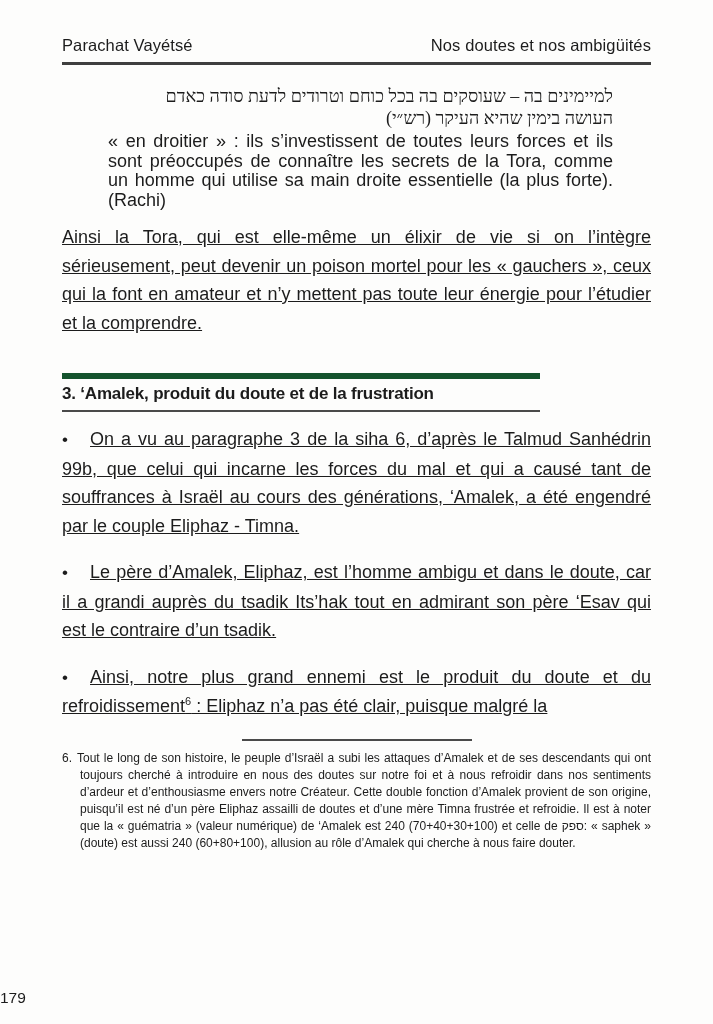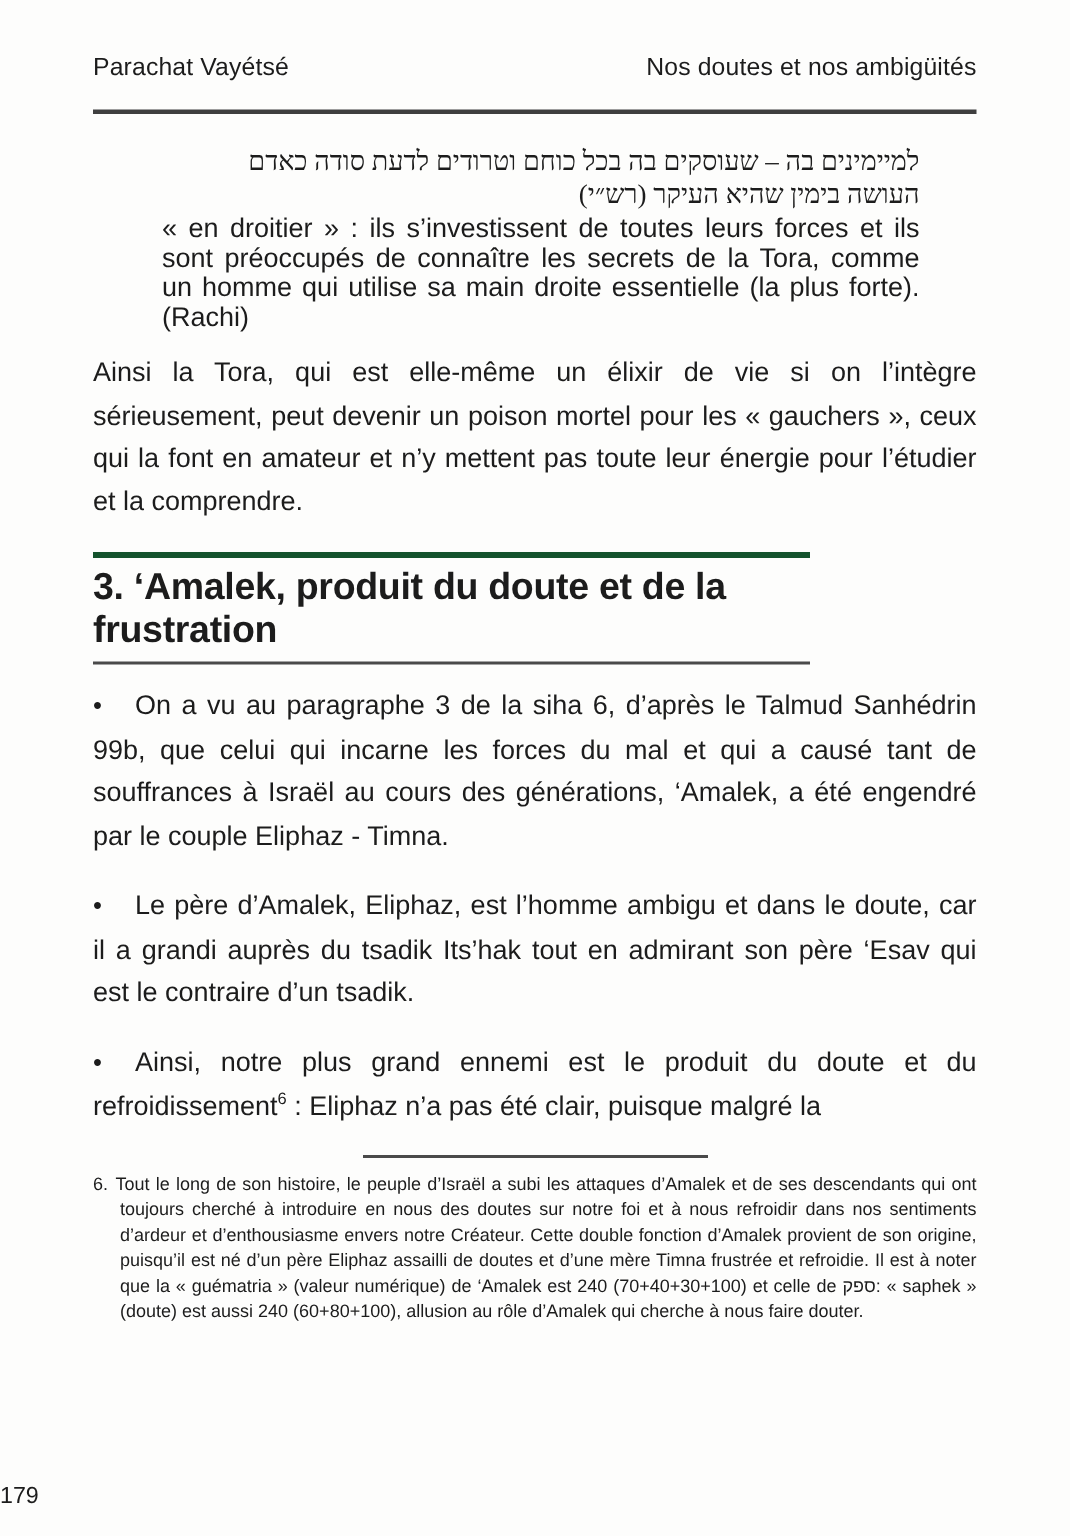--- a/index.html
+++ b/index.html
@@ -20,21 +20,21 @@
   }
   .content {
     padding: 36px 62px 0 62px;
   }
   
   .header {
     display: flex;
     justify-content: space-between;
     align-items: flex-end;
     font-size: 16.5px;
-    padding-bottom: 18px;
+    padding-bottom: 7px;
     border-bottom: 3px solid #3f3f3f;
     letter-spacing: 0.1px;
   }
   
   .quote-block {
     margin: 20px 38px 0 46px; 
   }
   .hebrew {
     direction: rtl;
     text-align: right;
@@ -47,39 +47,40 @@
     font-size: 18px;
     line-height: 19.5px;
     text-align: justify;
   }
   
   .body-para {
     margin-top: 13px;
     font-size: 18px;
     line-height: 28.5px;
     text-align: justify;
+    text-decoration: underline;
   }
   .bullet {
     display: inline-block;
     width: 28px;
     font-size: 17px;
   }
   sup.fnref {
     font-size: 11px;
     line-height: 0;
     vertical-align: super;
   }
   
   .section-heading {
-    margin-top: 20px;
+    margin-top: 36px;
     width: 478px;
-    border-top: 4px solid #14532d;
+    border-top: 6px solid #14532d;
     border-bottom: 2px solid #4a4a4a;
     padding: 5px 0 6px 0;
-    font-size: 25px;
+    font-size: 17px;
     font-weight: bold;
     letter-spacing: -0.2px;
     box-sizing: border-box;
   }
   
   .footnote-sep {
     margin-top: 17px;
     width: 230px;
     border: none;
     border-top: 2px solid #4a4a4a;

